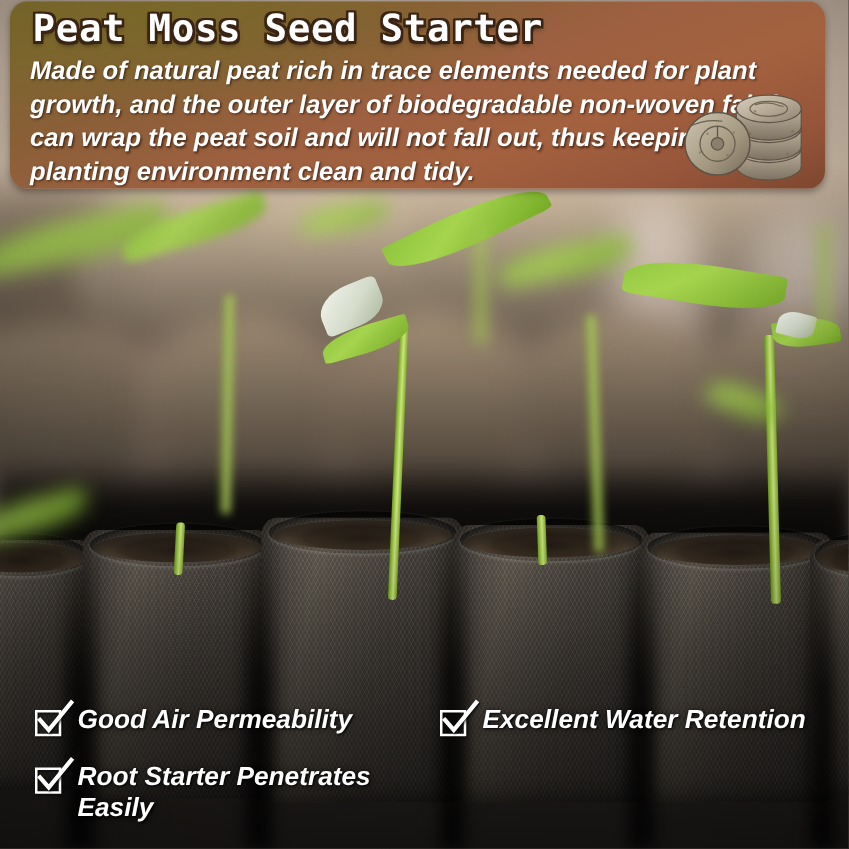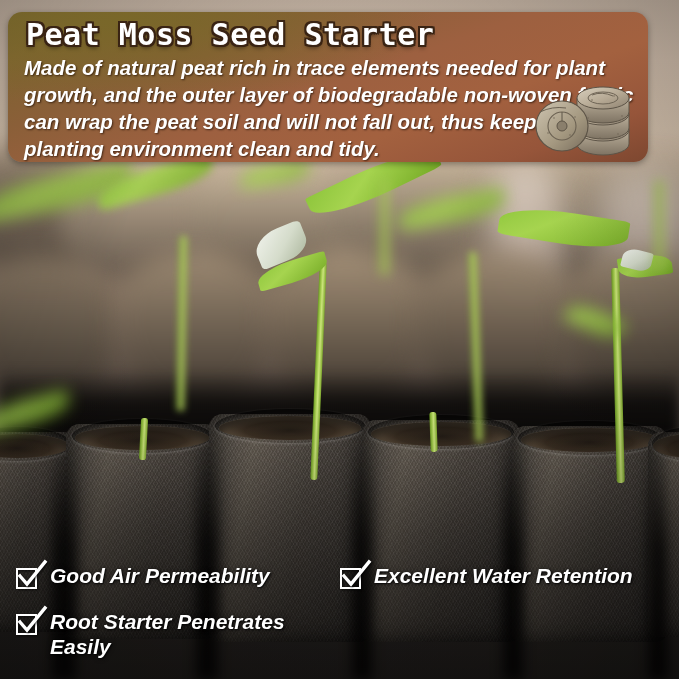--- a/index.html
+++ b/index.html
@@ -122,36 +122,37 @@
     background:
       linear-gradient(to bottom, rgba(0,0,0,0) 58%, rgba(0,0,0,.18) 78%, rgba(0,0,0,.30) 100%),
       radial-gradient(ellipse at 50% 42%, rgba(0,0,0,0) 45%, rgba(0,0,0,.22) 100%);
     pointer-events: none;
   }
 
   
   .banner {
     position: absolute;
     left: 8px;
-    top: 12px;
+    top: 1px;
     width: 640px;
     height: 150px;
     border-radius: 14px;
     background:
       radial-gradient(ellipse at 18% 6%, rgba(120,104,40,.85) 0%, rgba(120,104,40,0) 42%),
       linear-gradient(160deg,
         #6d5c2c 0%,
         #7e6330 12%,
         #8a5f38 30%,
         #9d6040 50%,
         #a3613f 68%,
         #96553a 86%,
         #7d4730 100%);
     box-shadow: 0 2px 6px rgba(0,0,0,.35);
     overflow: hidden;
+    padding-left: 12px;
   }
   .banner-title {
     position: absolute;
     left: 18px;
     top: 5px;
     font-size: 30px;
     font-weight: bold;
     color: #ffffff;
     letter-spacing: .5px;
     font-family: "DejaVu Sans Mono", "Liberation Mono", monospace;
@@ -179,21 +180,21 @@
     position: absolute;
     right: 6px;
     bottom: 2px;
     width: 112px;
     height: 82px;
   }
 
   
   .features {
     position: absolute;
-    left: 4px;
+    left: 16px;
     right: 0;
     bottom: 0;
     height: 120px;
   }
   .feat {
     position: absolute;
     display: flex;
     align-items: flex-start;
     gap: 9px;
   }

